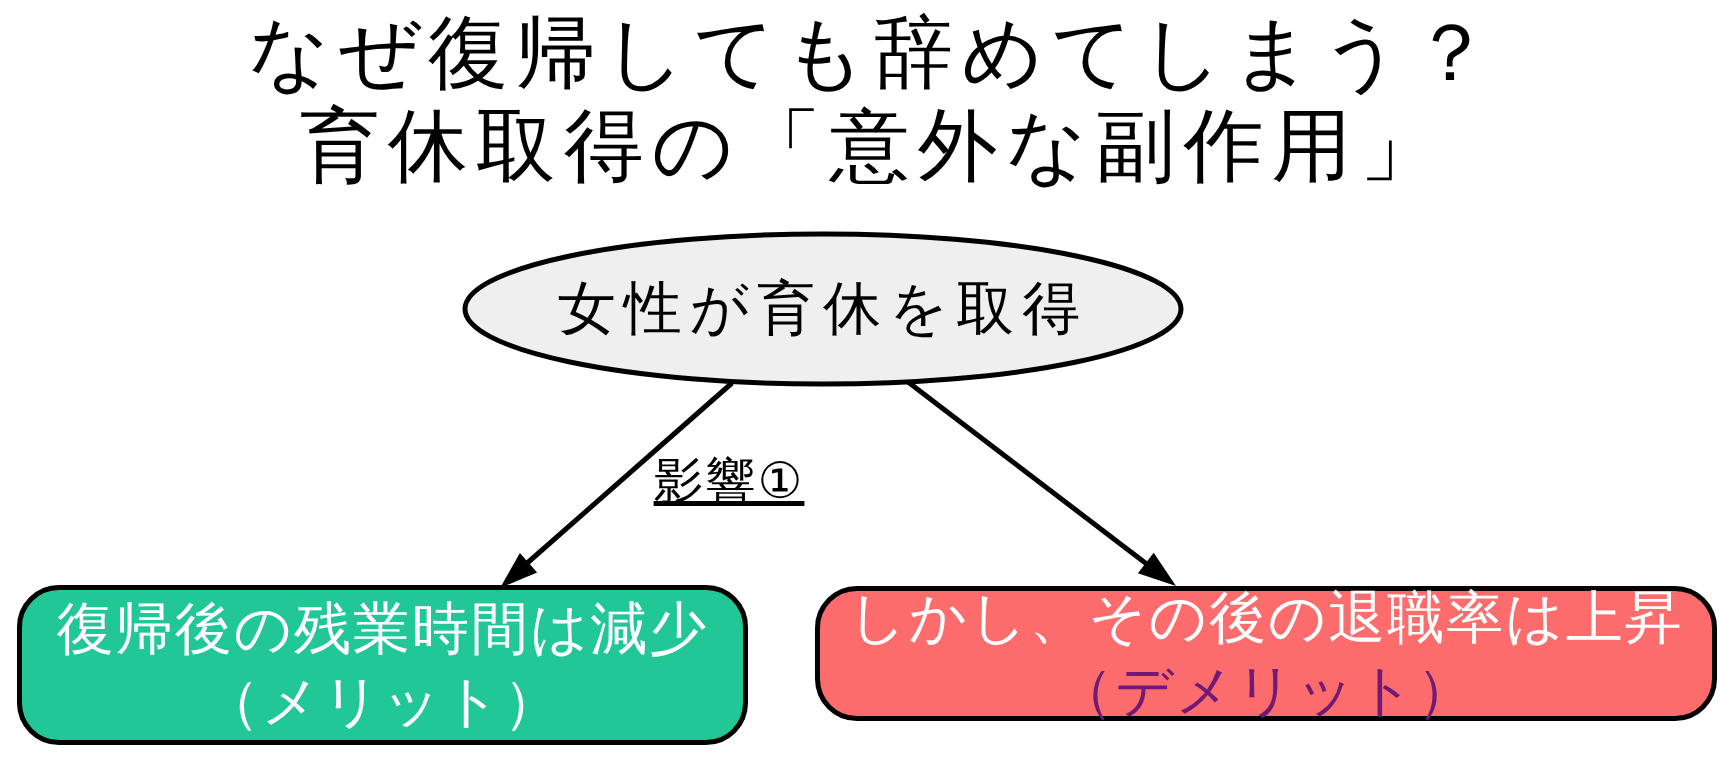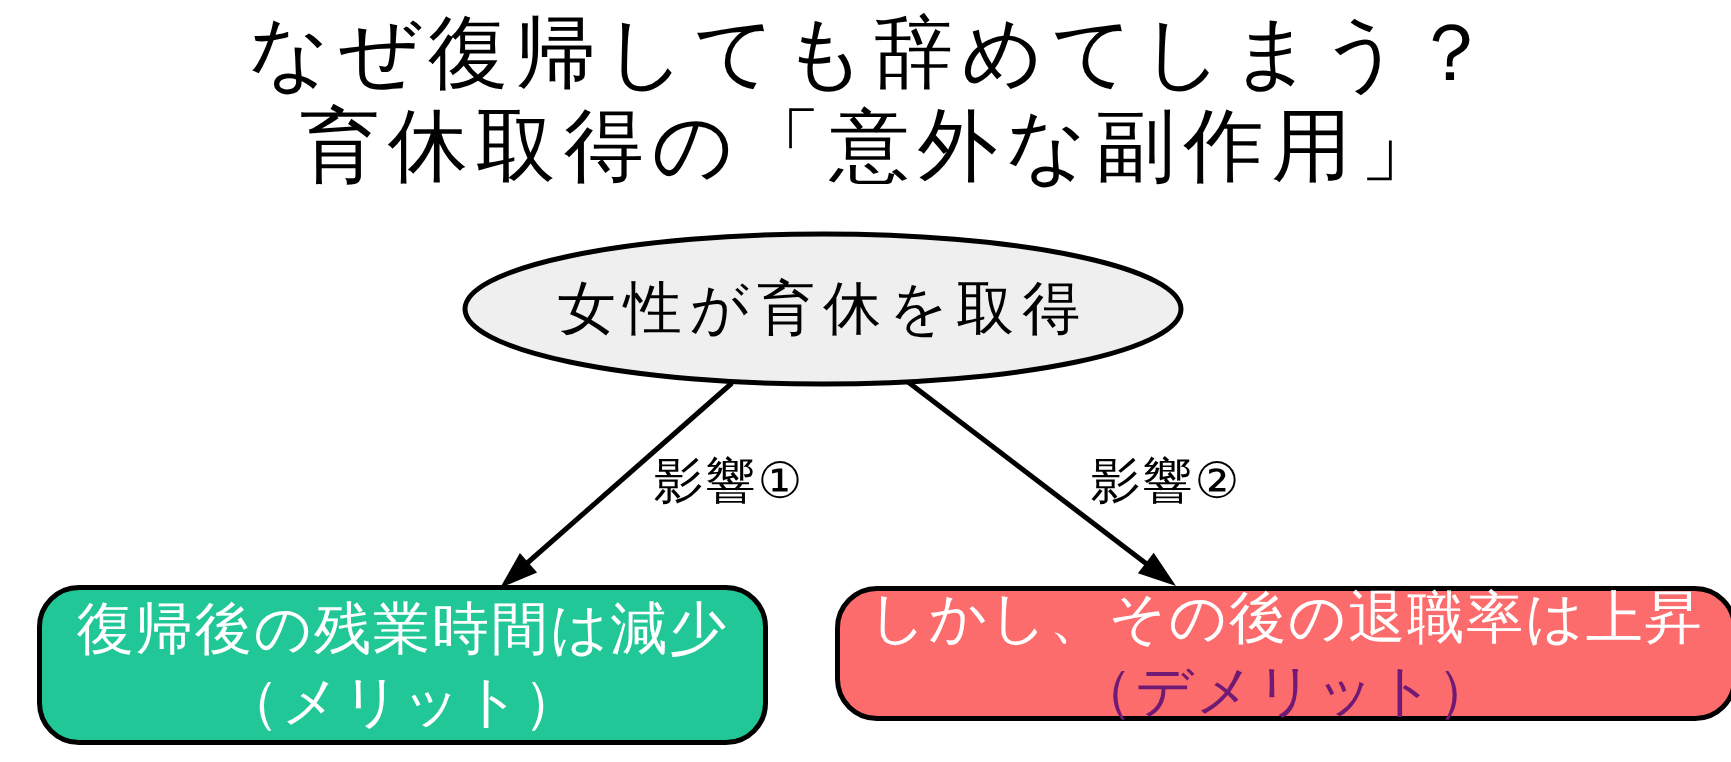--- a/index.html
+++ b/index.html
@@ -53,38 +53,38 @@
   }
   .edge-label {
     position: absolute;
     top: 448px;
     width: 200px;
     text-align: center;
     font-size: 50px;
     letter-spacing: 2px;
     color: #000000;
     white-space: nowrap;
+    text-decoration: underline;
   }
   .edge-label.left  { left: 629px; }
   .edge-label.right { left: 1066px; }
   .outcome-box {
     position: absolute;
     box-sizing: border-box;
     border: 5px solid #000000;
     border-radius: 42px;
     display: flex;
     flex-direction: column;
     align-items: center;
     justify-content: center;
     text-align: center;
     font-size: 57px;
     line-height: 73px;
     letter-spacing: 2px;
     white-space: nowrap;
-    margin-left: 20px;
   }
   .outcome-box.merit {
     left: 17px;
     top: 585px;
     width: 731px;
     height: 160px;
   }
   .outcome-box.demerit {
     left: 815px;
     top: 586px;
@@ -109,21 +109,20 @@
     <polygon points="500,588 519.9,553.1 537.1,572.5" fill="#000000"></polygon>
 
     <line x1="908" y1="382" x2="1148" y2="565" stroke="#000000" stroke-width="5"></line>
     <polygon points="1176,586 1137.9,573.3 1153.7,552.7" fill="#000000"></polygon>
   </svg>
 
   <div class="ellipse-label">女性が育休を取得</div>
 
   <div class="edge-label left">影響①</div>
 
-  <div class="edge-label right">影響②</div>
 
   <div class="outcome-box merit" style="background-color: rgb(33, 199, 150);">
     <div style="color: rgb(255, 255, 255);">復帰後の残業時間は減少</div>
     <div style="color: rgb(255, 255, 255);">（メリット）</div>
   </div>
 
   <div class="outcome-box demerit" style="background-color: rgb(252, 108, 108);">
     <div style="color: rgb(255, 255, 255);">しかし、その後の退職率は上昇</div>
     <div style="color: #701a75;">（デメリット）</div>
   </div>

